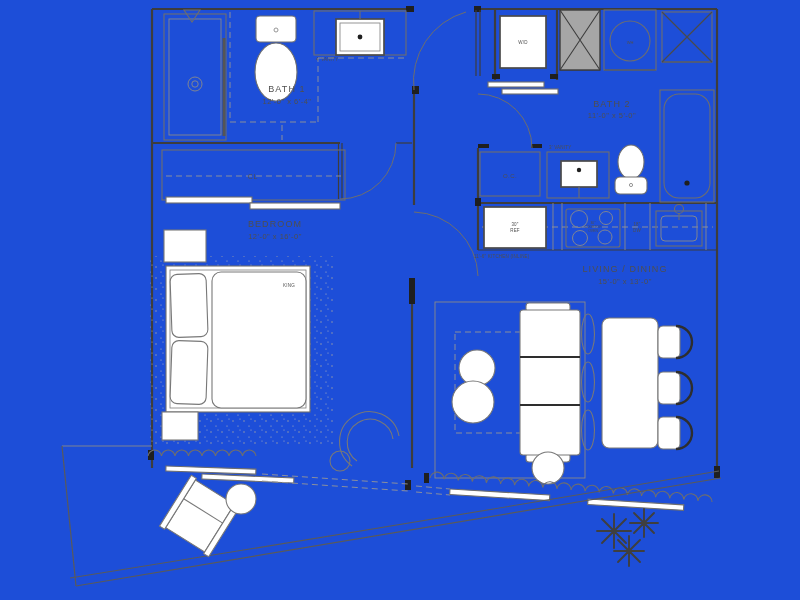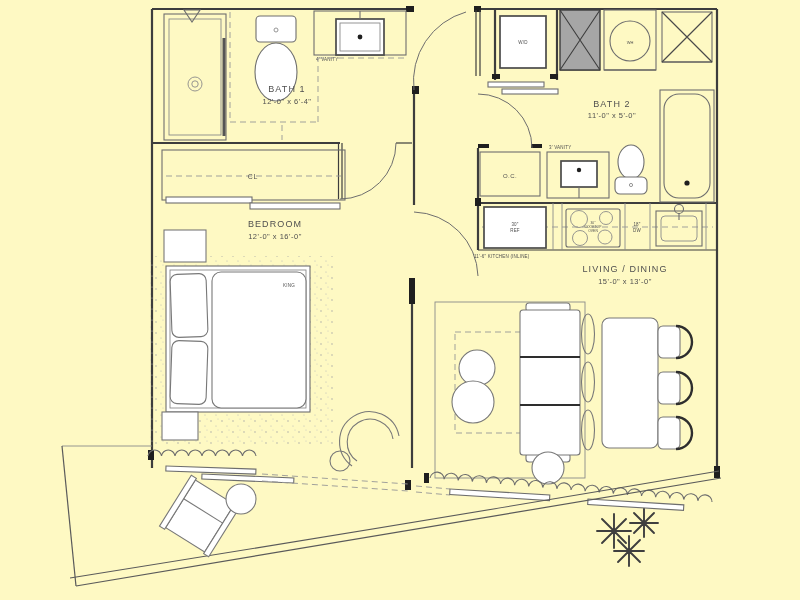--- a/index.html
+++ b/index.html
@@ -1,16 +1,16 @@
 <!DOCTYPE html>
 <html><head>
 <meta charset="utf-8">
 <style>
   html,body{margin:0;padding:0;background:#ffffff;}
-  .stage{position:relative;width:800px;height:600px;background:#fef9c3;overflow:hidden;}
+  .stage{position:relative;width:800px;height:600px;background:#1d4ed8;overflow:hidden;}
   svg{display:block;}
   text{font-family:"Liberation Sans", sans-serif;fill:#4f4f4f;}
   .room-label{font-size:9px;letter-spacing:1.1px;}
   .room-dims{font-size:7.5px;letter-spacing:0.5px;}
   .mid{font-size:6px;letter-spacing:0.4px;}
   .tiny{font-size:4.5px;letter-spacing:0.2px;}
   .micro{font-size:3.3px;letter-spacing:0.1px;}
   .cl{font-size:7px;letter-spacing:0.8px;}
   .wall{stroke:#3d3d3d;stroke-width:2.2;fill:none;}
   .wall-thin{stroke:#3d3d3d;stroke-width:1.2;fill:none;}

